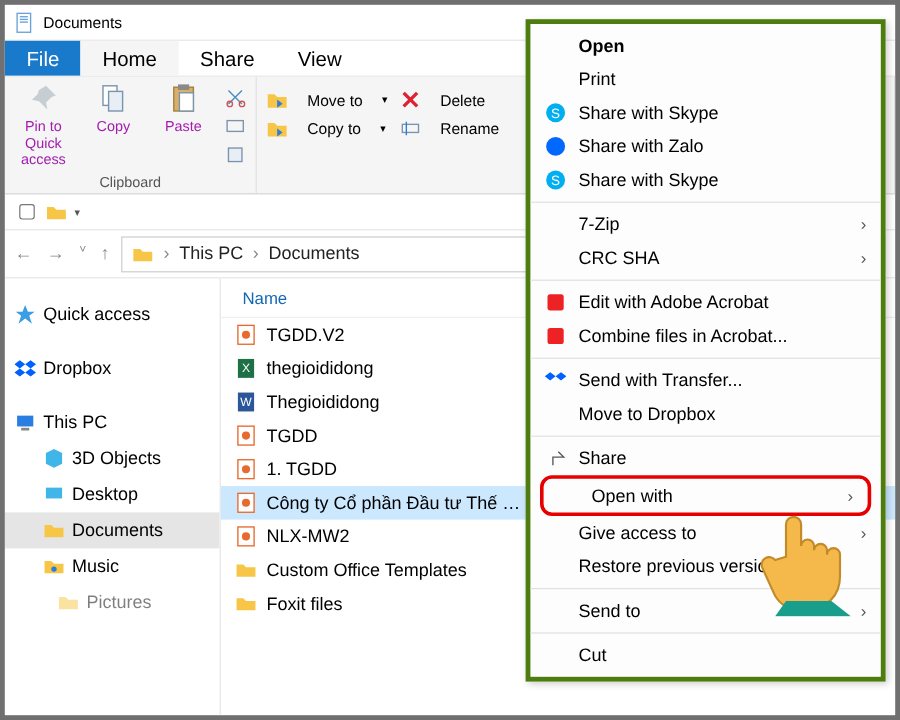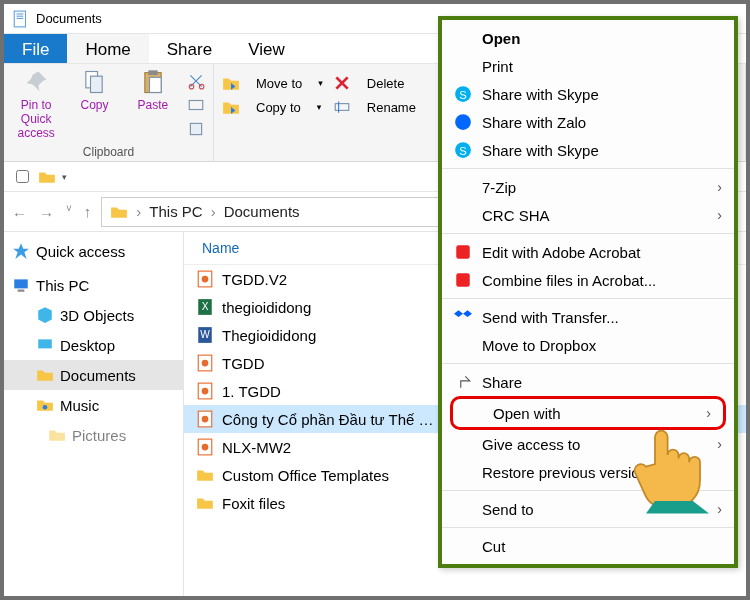--- a/index.html
+++ b/index.html
@@ -19,21 +19,21 @@
   .smitem { display: flex; align-items: center; gap: 16px; white-space: nowrap; }
   .checkrow { height: 30px; display: flex; align-items: center; padding: 0 8px; gap: 6px; border-bottom: 1px solid #e5e5e5; font-size: 12px; }
   .addr { height: 40px; display: flex; align-items: center; padding: 0 8px; gap: 10px; border-bottom: 1px solid #e5e5e5; font-size: 15px; }
   .navarrows { display: flex; gap: 12px; color: #888; font-size: 15px; }
   .crumbbar { display: flex; align-items: center; gap: 8px; border: 1px solid #ccc; padding: 4px 8px; flex: 1; height: 30px; }
   .crumbbar span { color: #222; }
   .body { display: flex; height: calc(600px - 8px - 30px - 30px - 98px - 30px - 40px); }
   .side { width: 180px; border-right: 1px solid #e5e5e5; overflow: hidden; font-size: 15px; }
   .sideitem { display: flex; align-items: center; gap: 6px; padding: 6px 8px 6px 18px; white-space: nowrap; }
   .sideitem.sel { background: #e5e5e5; }
-  .sideitem.group { font-weight: 400; padding-left: 8px; margin-top: 4px; }
+  .sideitem.group { font-weight: 400; padding-left: 8px; margin-top: 15px; }
   .main { flex: 1; overflow: hidden; }
   .colhdr { padding: 8px 18px; color: #1368b3; font-size: 14px; border-bottom: 1px solid #eee; }
   .frow { display: flex; align-items: center; gap: 8px; padding: 5px 12px; font-size: 15px; }
   .frow.sel { background: #cce8ff; }
   .ficon { width: 18px; height: 18px; flex-shrink: 0; }
   .ctxmenu { position: absolute; right: 8px; top: 12px; width: 300px; background: #fdfdfd; border: 4px solid #4d7c0f; box-shadow: 2px 2px 6px rgba(0,0,0,.2); padding: 4px 0; font-size: 15px; }
   .ctx { display: flex; align-items: center; padding: 5px 12px; gap: 10px; position: relative; white-space: nowrap; }
   .ctx.bold { font-weight: 700; }
   .ctx .arr { margin-left: auto; color: #555; font-size: 14px; }
   .sep { height: 1px; background: #e0e0e0; margin: 4px 0; }
@@ -193,20 +193,28 @@
       <span class="ci">
           <svg viewBox="0 0 16 16">
             <path fill="#3b9de3" d="M8 1l2 5h5l-4 3 2 6-5-4-5 4 2-6-4-3h5z"></path>
           </svg>
         </span>
       <span>Quick access</span>
     </div>
     <div class="sideitem group">
       <span class="ci">
           <svg viewBox="0 0 16 16">
+            <path fill="#0061ff" d="M4 2l4 3-4 3-4-3zM12 2l4 3-4 3-4-3zM4 8l4 3-4 3-4-3zM12 8l4 3-4 3-4-3z"></path>
+          </svg>
+        </span>
+      <span>Dropbox</span>
+    </div>
+    <div class="sideitem group">
+      <span class="ci">
+          <svg viewBox="0 0 16 16">
             <rect x="2" y="3" width="12" height="8" fill="#2a7de1"></rect>
             <rect x="5" y="12" width="6" height="2" fill="#888"></rect>
           </svg>
         </span>
       <span>This PC</span>
     </div>
     <div class="sideitem" style="padding-left:32px">
       <span class="ci">
           <svg viewBox="0 0 16 16">
             <path fill="#3fb5e8" d="M8 1l6 3v8l-6 3-6-3V4z"></path>

